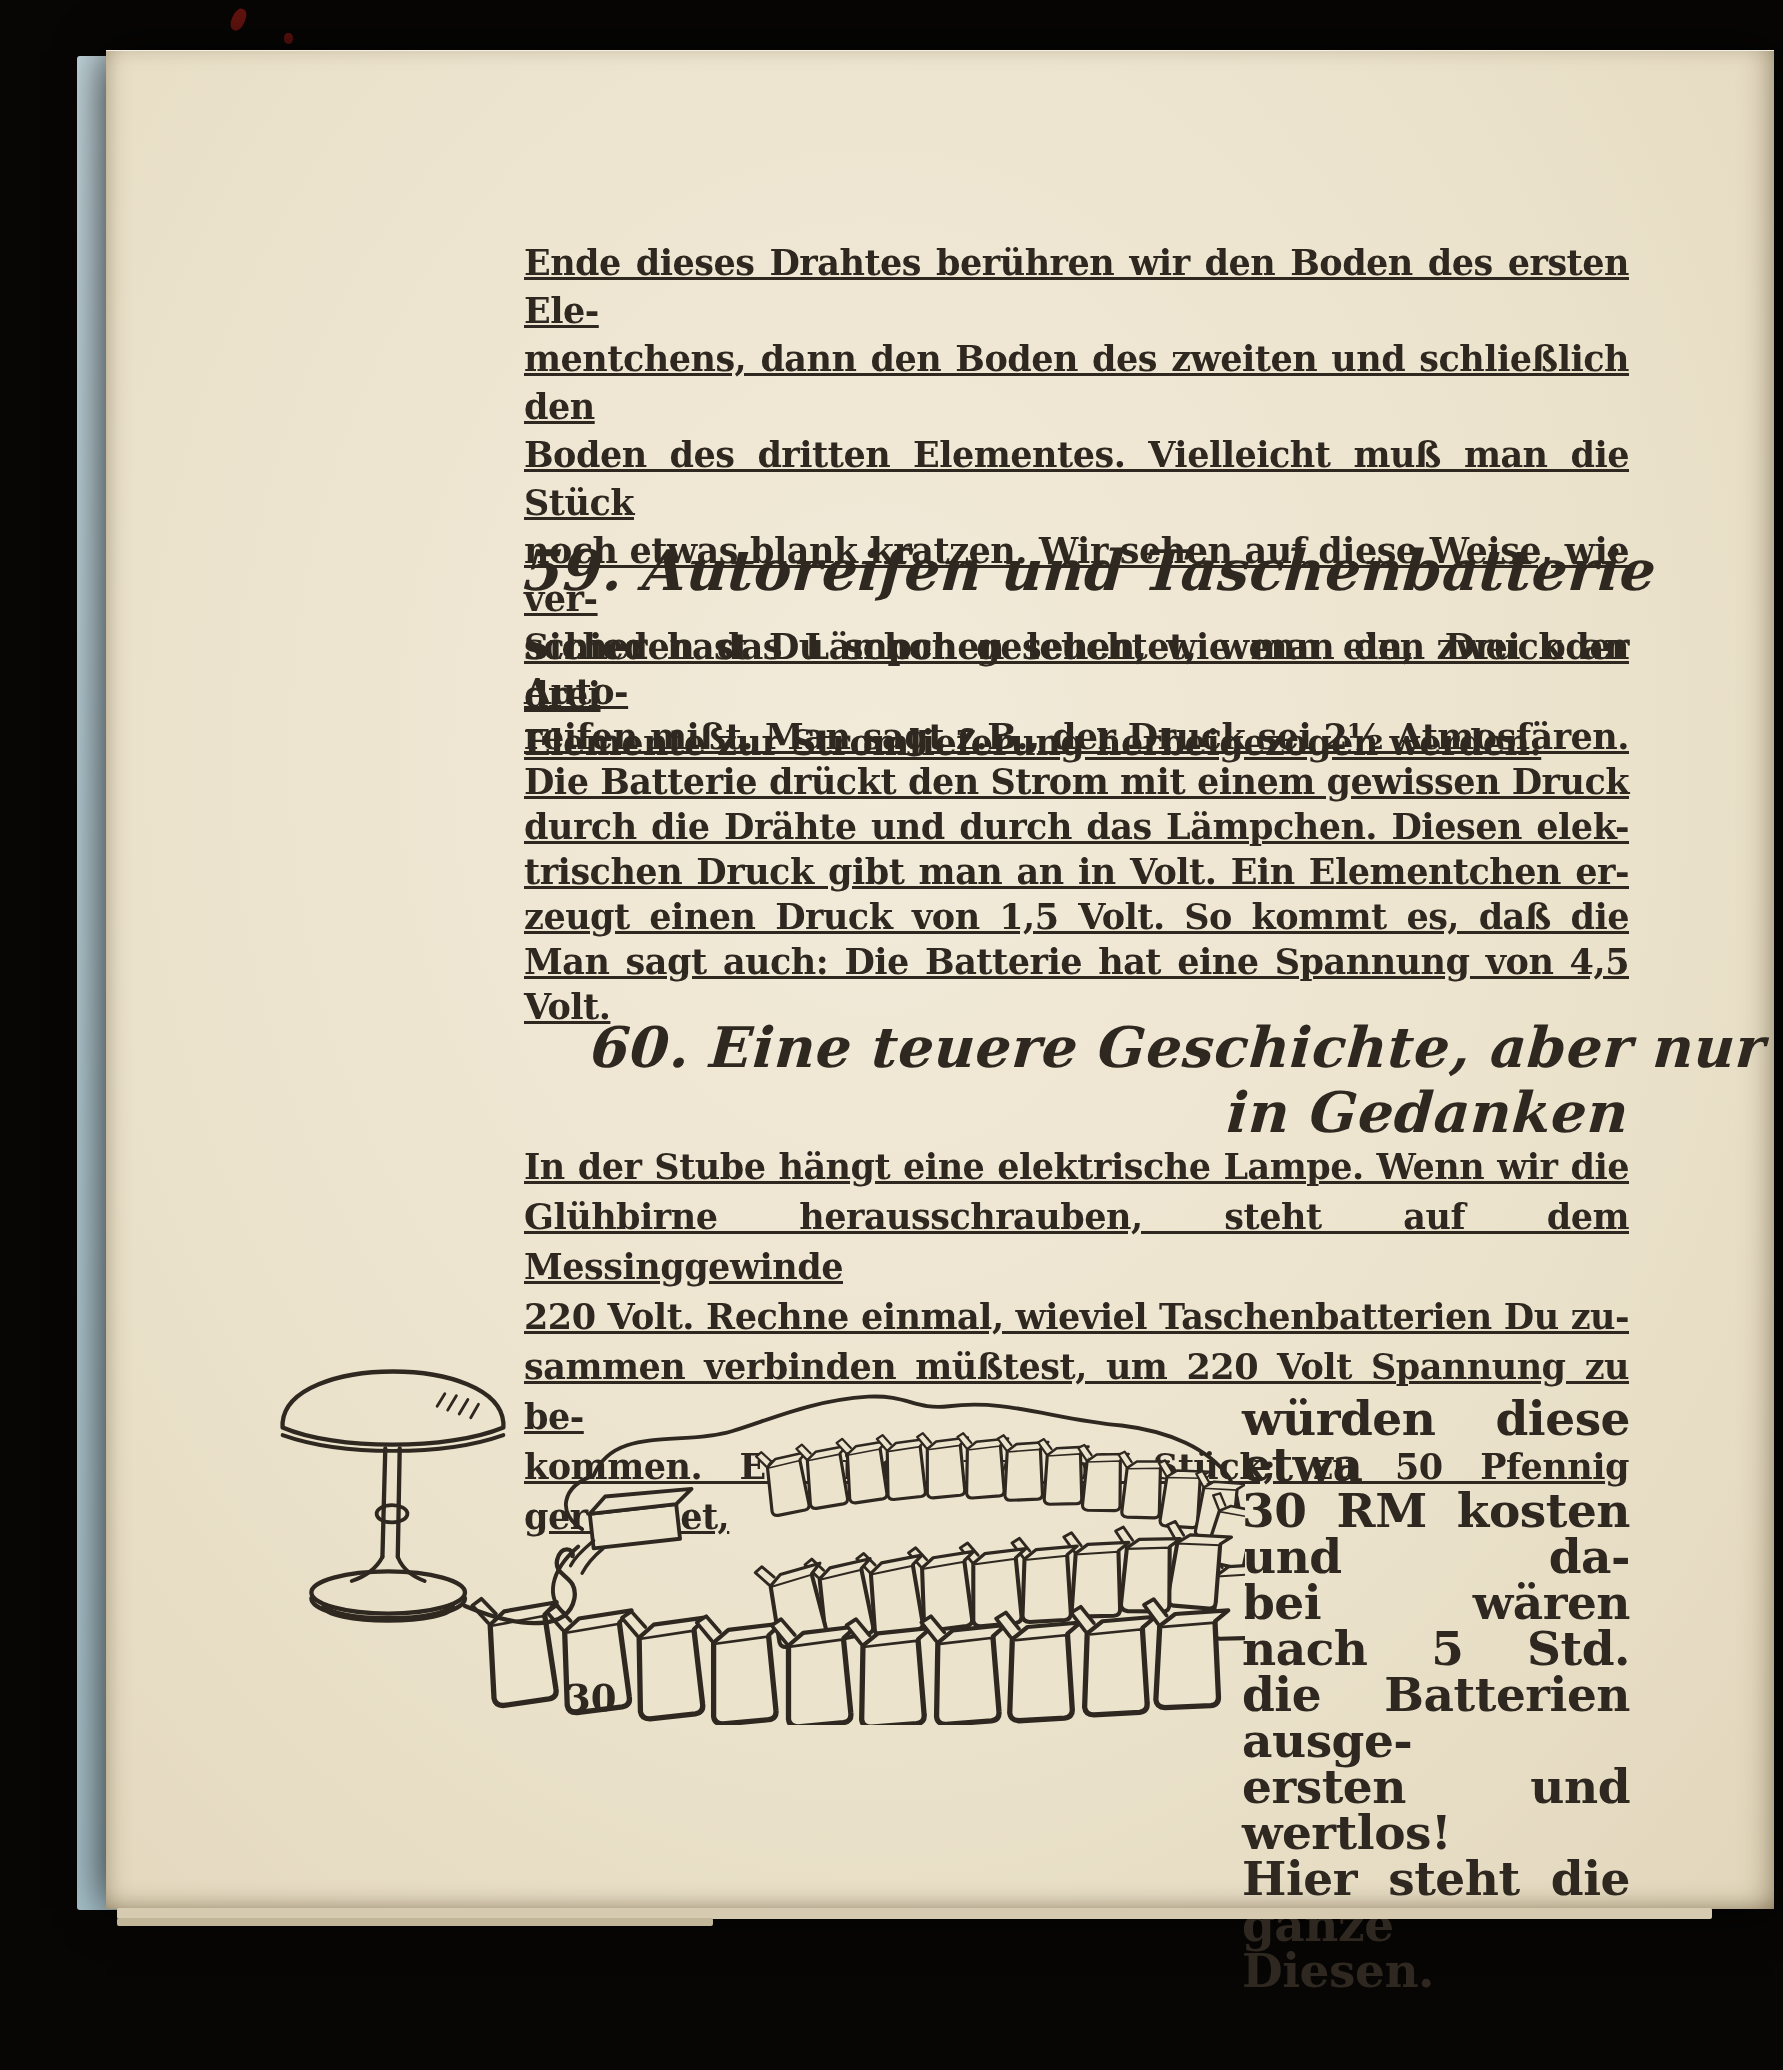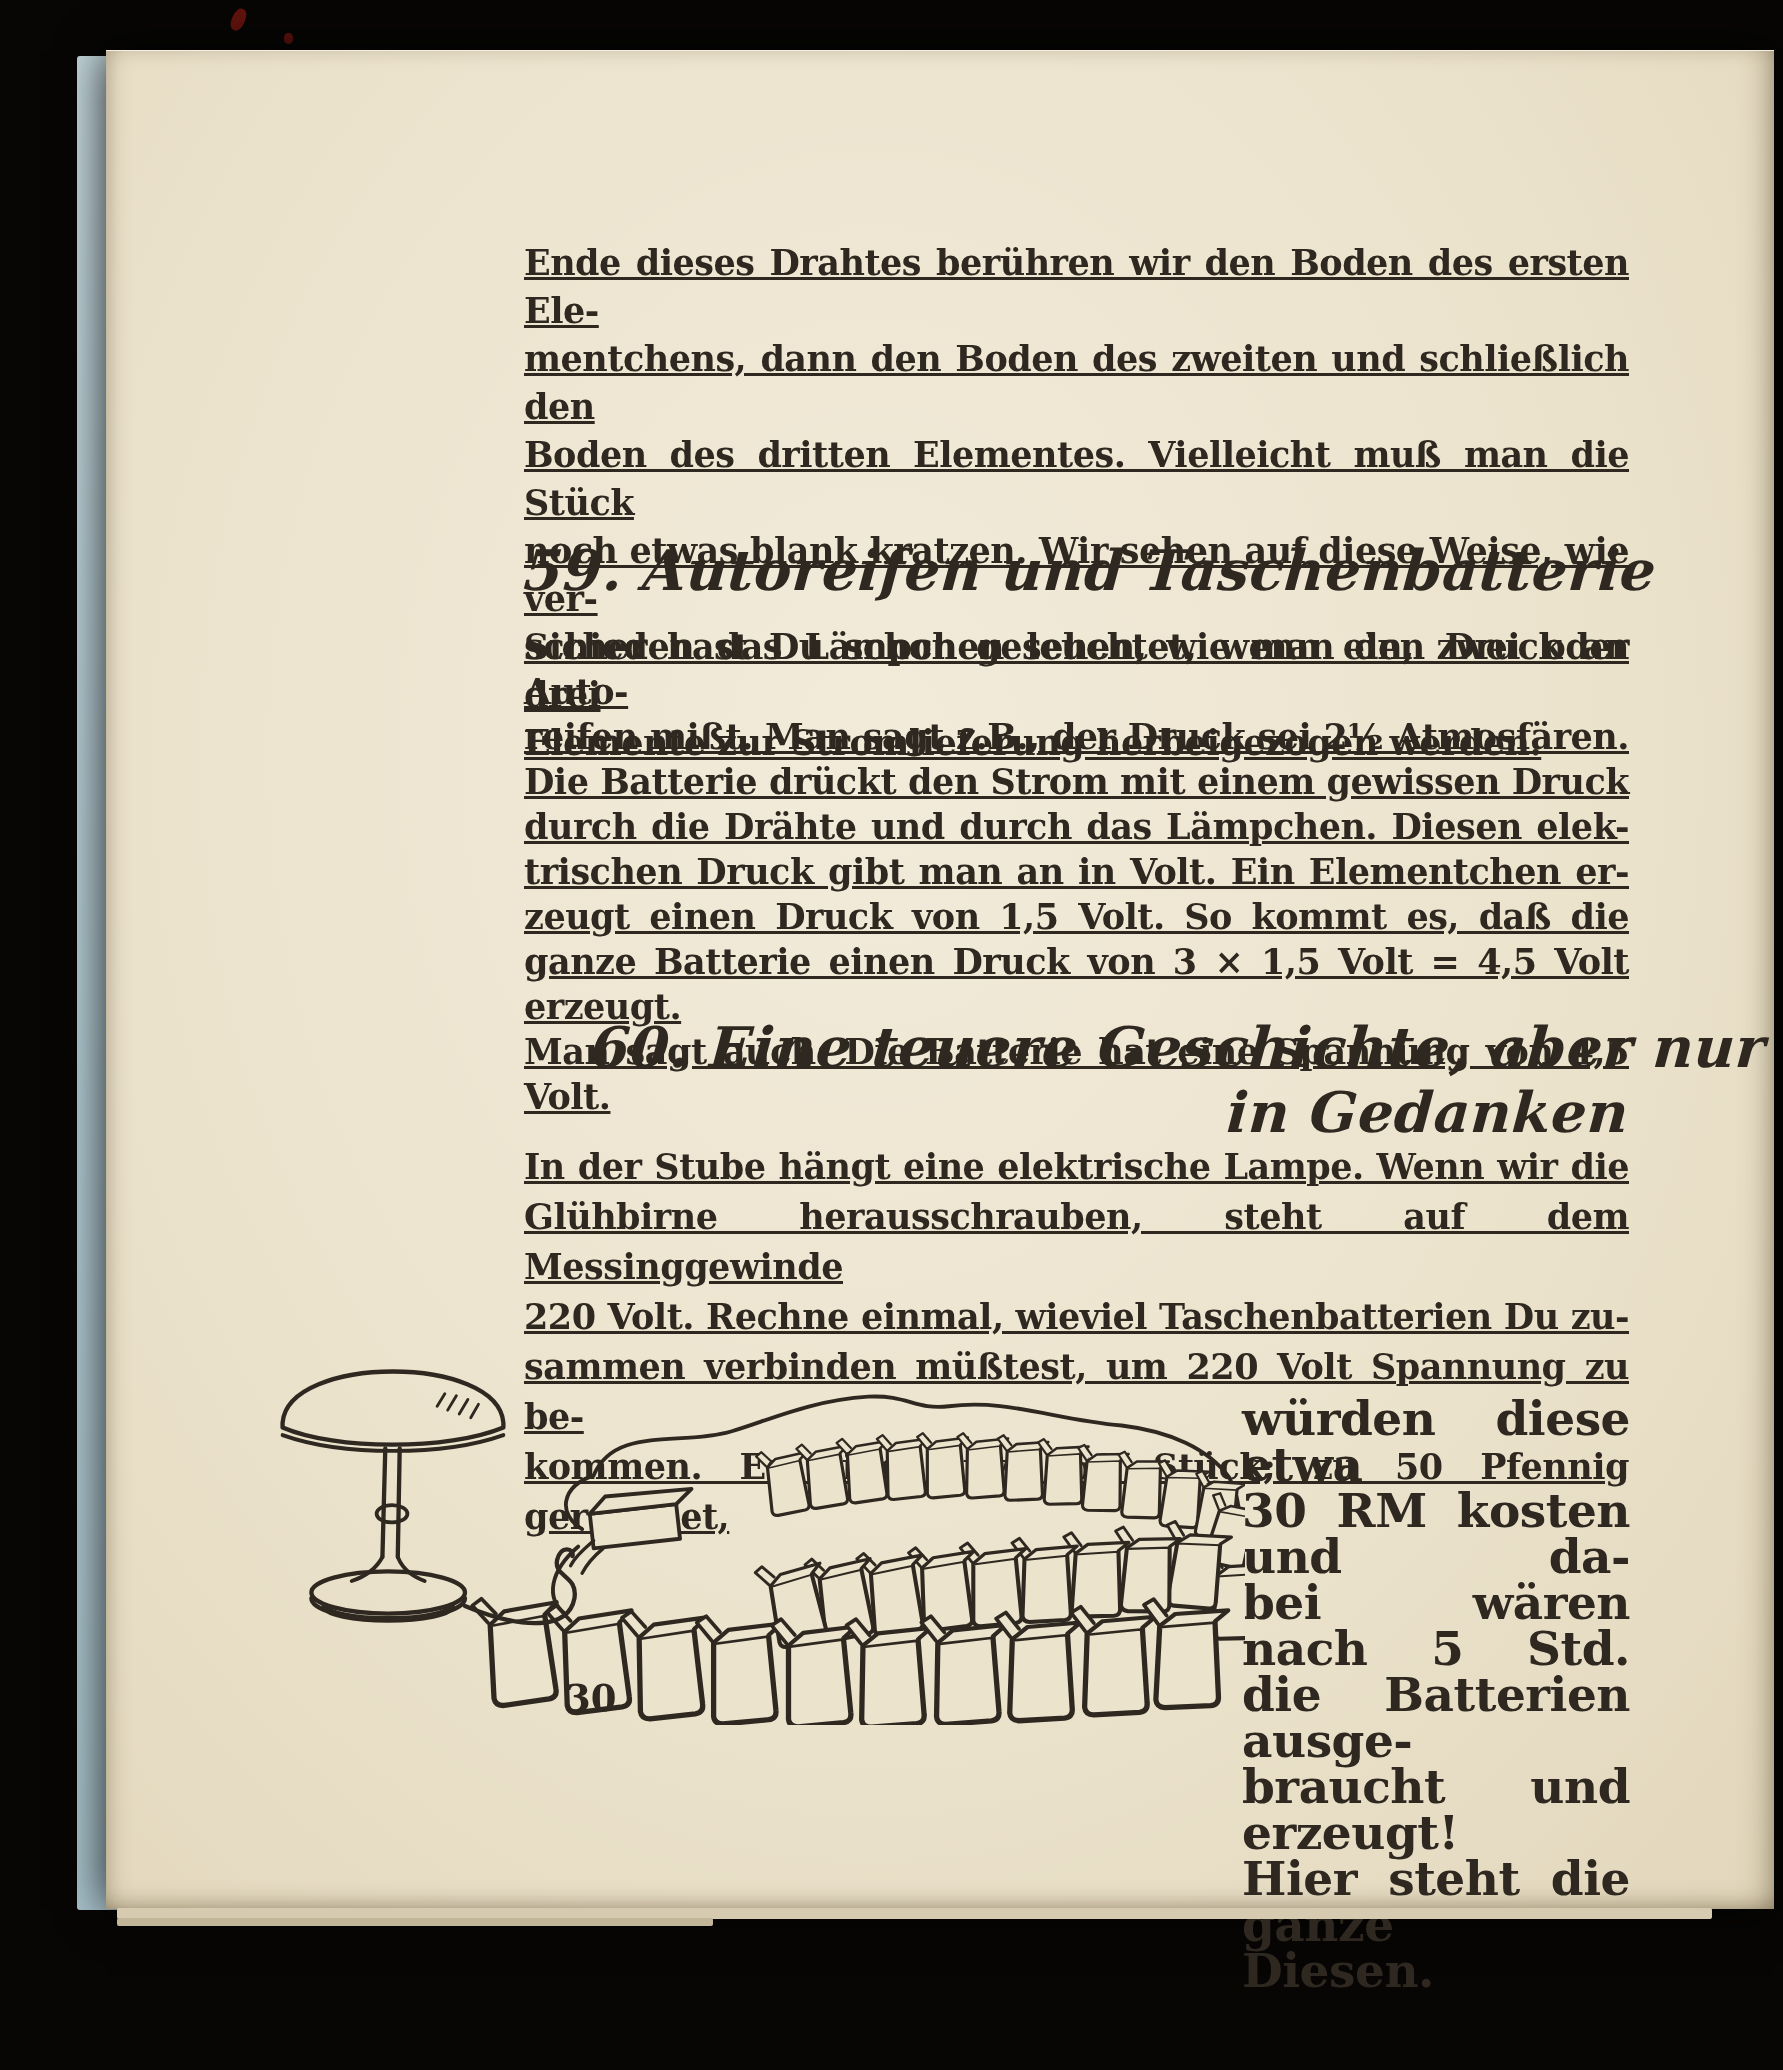--- a/index.html
+++ b/index.html
@@ -72,41 +72,40 @@
 
   <div class="script h59">59. Autoreifen und Taschenbatterie</div>
 
   <div class="para body-text p-59">
     <div class="line just">Sicher hast Du schon gesehen, wie man den Druck an Auto-</div>
     <div class="line just">reifen mißt. Man sagt z.B., der Druck sei 2½ Atmosfären.</div>
     <div class="line just">Die Batterie drückt den Strom mit einem gewissen Druck</div>
     <div class="line just">durch die Drähte und durch das Lämpchen. Diesen elek-</div>
     <div class="line just">trischen Druck gibt man an in Volt. Ein Elementchen er-</div>
     <div class="line just">zeugt einen Druck von 1,5 Volt. So kommt es, daß die</div>
-    <div class="line just">ganze Batterie einen Druck von 3 × 1,5 Volt = 4,5 Volt erzeugt.</div>
     <div class="line just">Man sagt auch: Die Batterie hat eine Spannung von 4,5 Volt.</div>
   </div>
 
   <div class="script h60a">60. Eine teuere Geschichte, aber nur</div>
   <div class="script h60b"><span>in Gedanken</span></div>
 
   <div class="para body-text p-60">
     <div class="line just">In der Stube hängt eine elektrische Lampe. Wenn wir die</div>
     <div class="line just">Glühbirne herausschrauben, steht auf dem Messinggewinde</div>
     <div class="line just">220 Volt. Rechne einmal, wieviel Taschenbatterien Du zu-</div>
     <div class="line just">sammen verbinden müßtest, um 220 Volt Spannung zu be-</div>
     <div class="line just">kommen. Es sind etwa 60 Stück; zu 50 Pfennig gerechnet,</div>
   </div>
 
   <div class="sidebar">
     <div class="line just">würden diese etwa</div>
     <div class="line just">30 RM kosten und da-</div>
     <div class="line just">bei wären nach 5 Std.</div>
     <div class="line just">die Batterien ausge-</div>
-    <div class="line just">braucht und erzeugt!</div>
+    <div class="line just">ersten und wertlos!</div>
     <div class="line just">Hier steht die ganze</div>
     <div class="line">Diesen.</div>
   </div>
 
   <svg class="illus" width="1009" height="384" viewBox="0 0 1050 400">
     <defs>
       <g id="cell">
         <path d="M10,22 L62,15 L69,86 Q70,94 62,95 L19,99 Q11,99 10,92 Z" fill="#ece3cd" stroke="#2e2820" stroke-width="5"></path>
         <path d="M10,22 L24,10 L74,4 L62,15" fill="#ece3cd" stroke="#2e2820" stroke-width="4"></path>
         <path d="M8,20 L-6,3 L3,-3 L16,12" fill="#ece3cd" stroke="#2e2820" stroke-width="3.5"></path>

